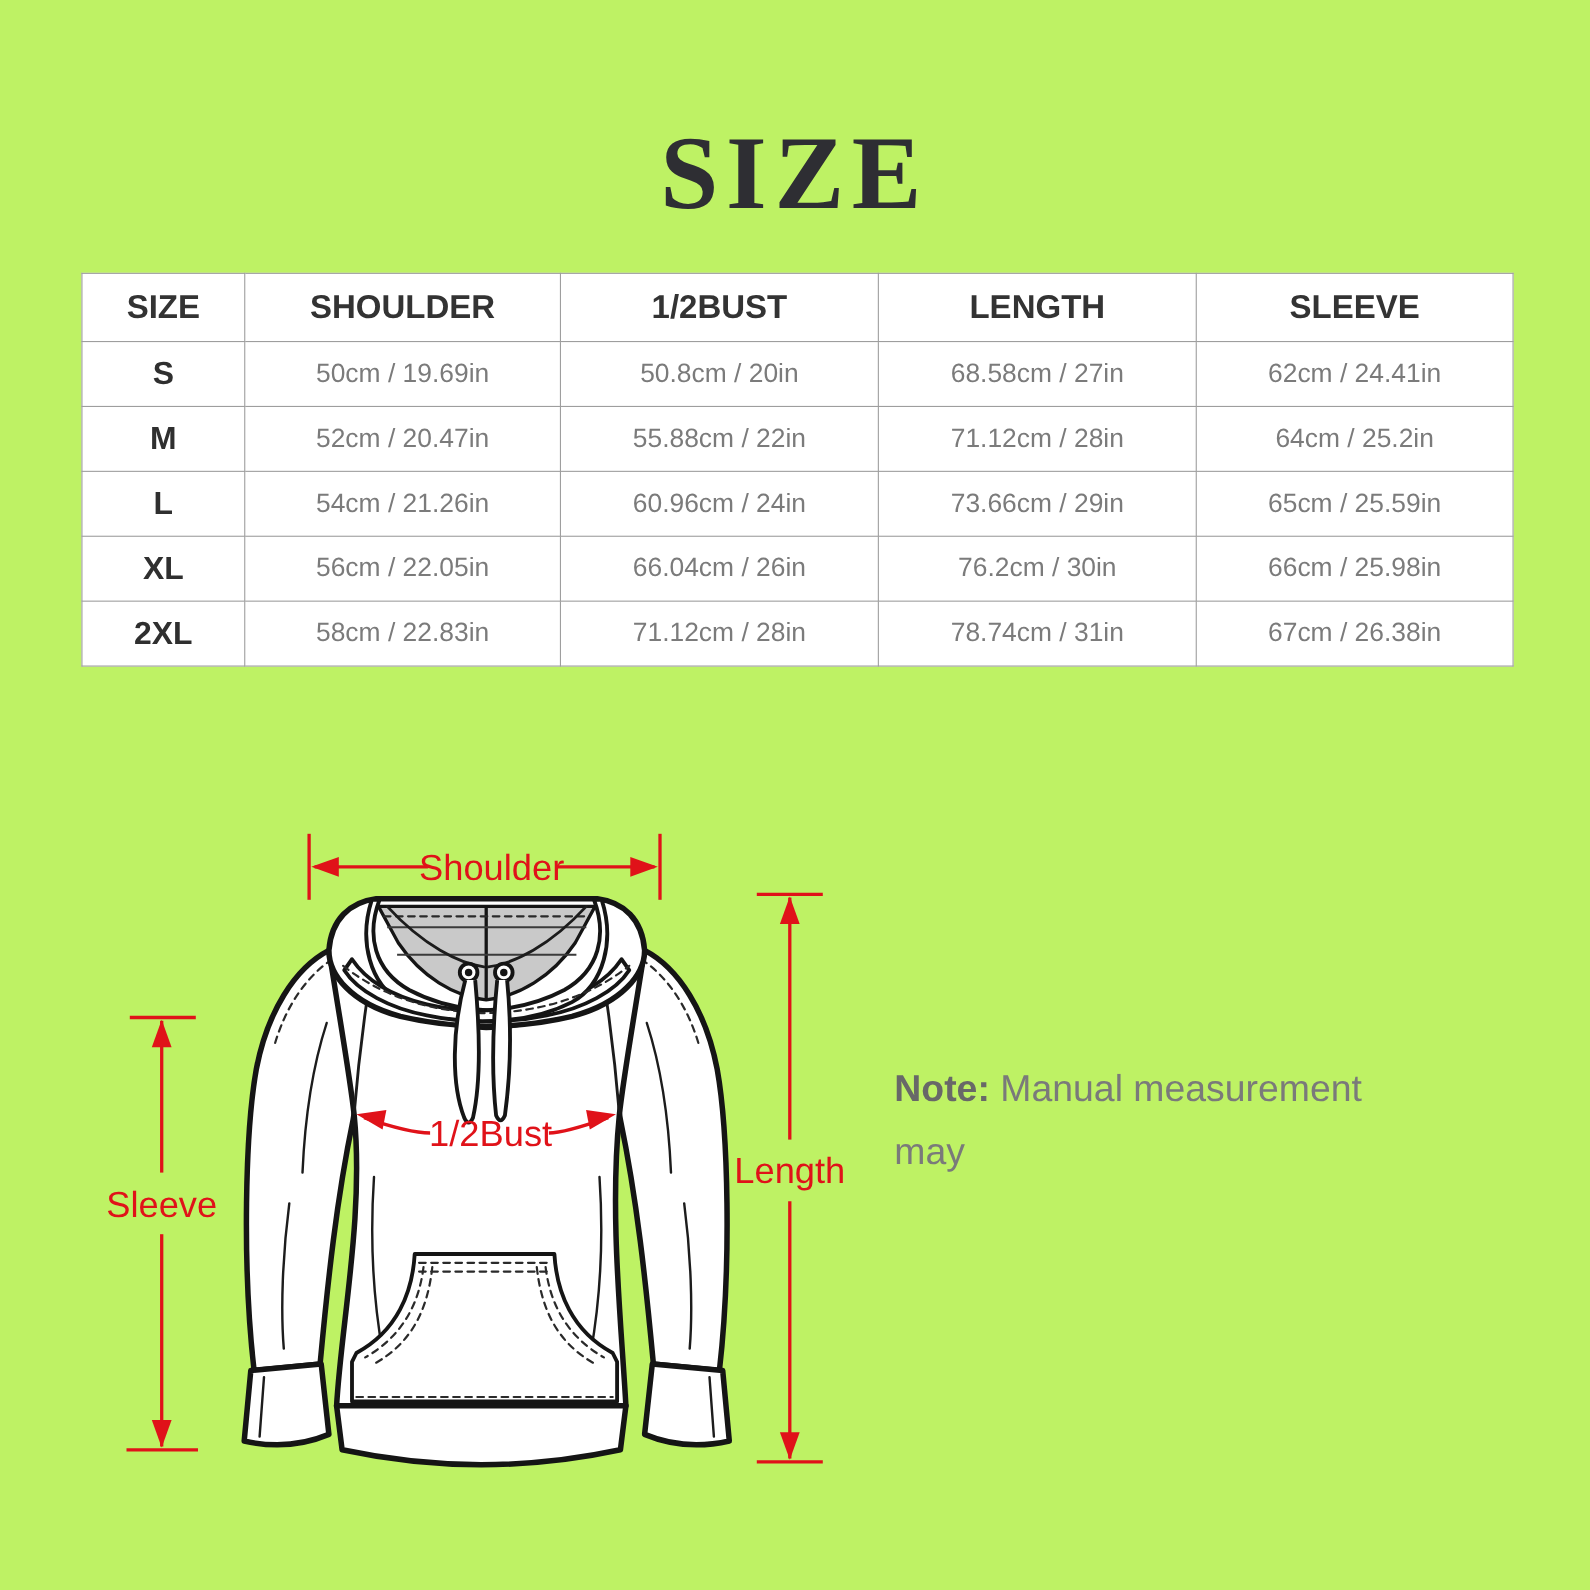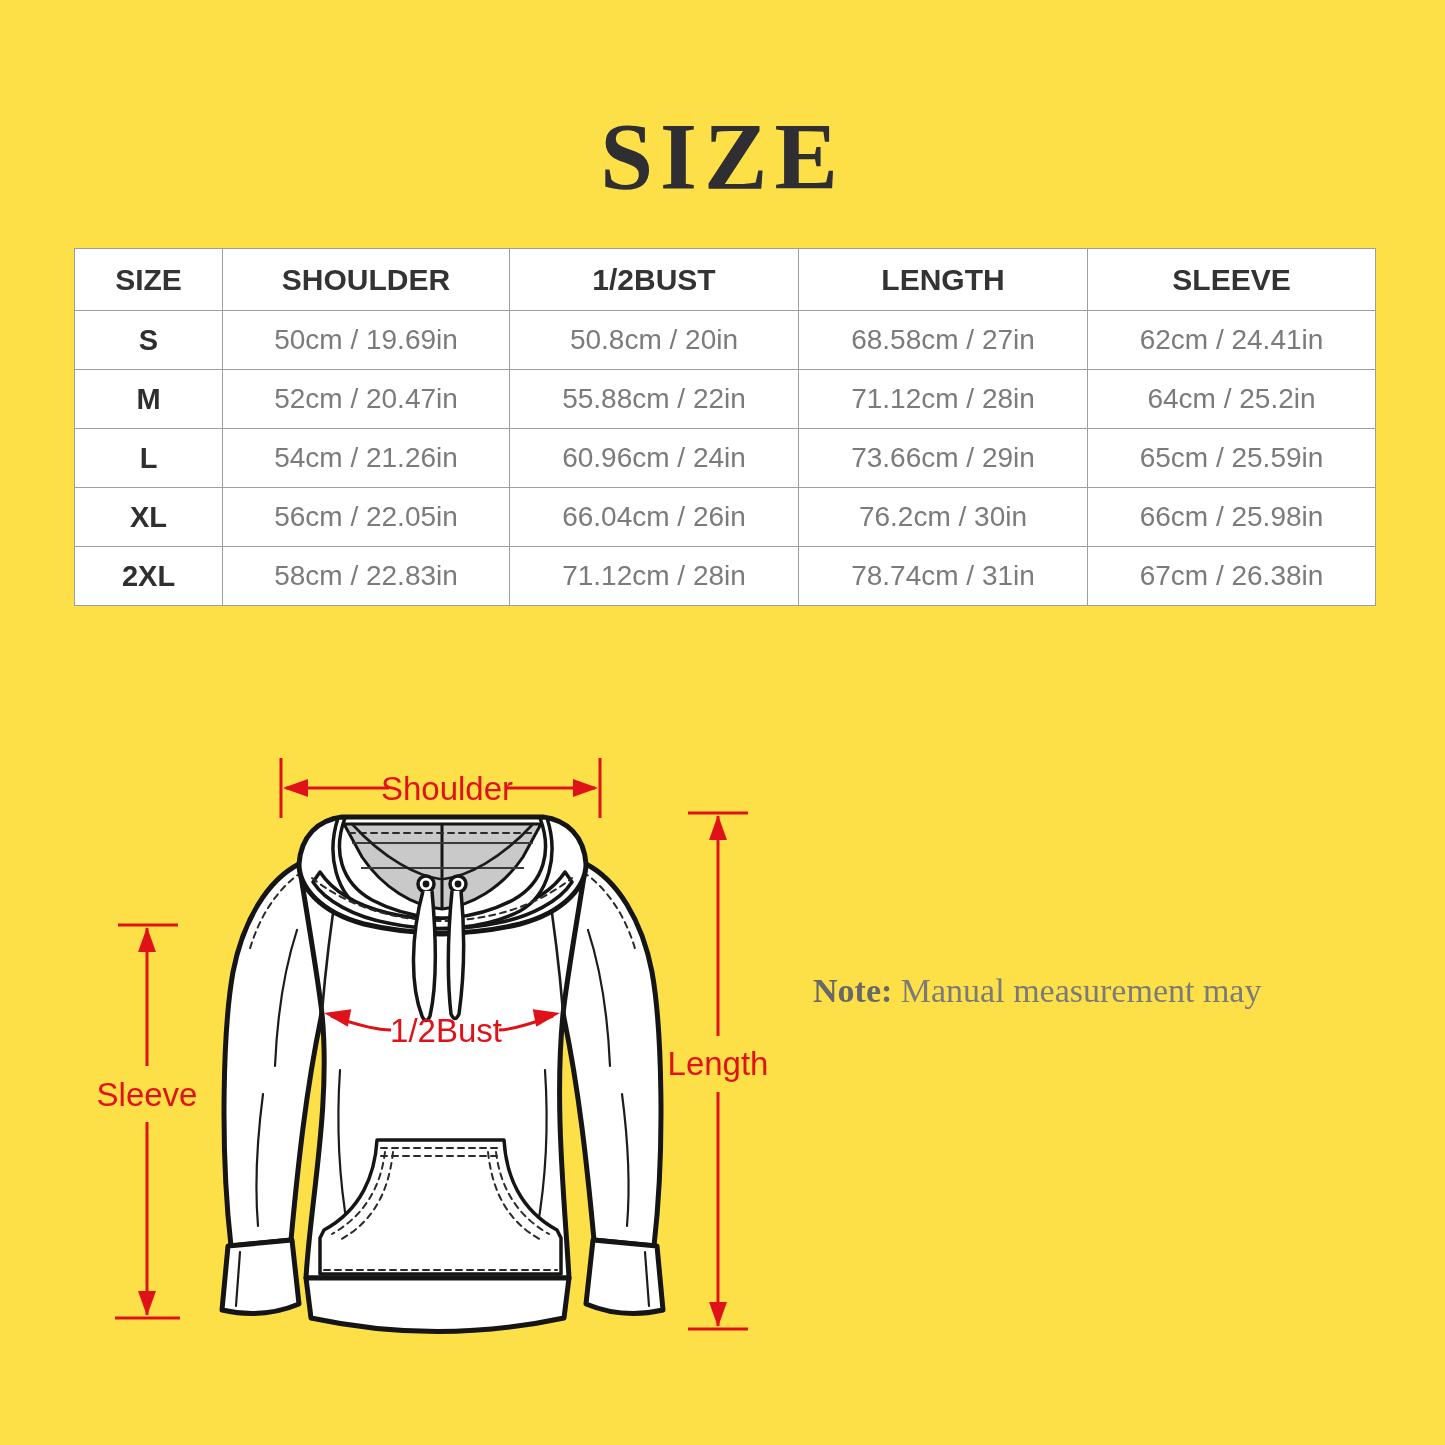--- a/index.html
+++ b/index.html
@@ -1,37 +1,37 @@
 <!DOCTYPE html>
 <html><head>
 <meta charset="utf-8">
 <style>
   html,body{margin:0;padding:0;background:#ffffff;}
   .canvas{
-    position:relative;width:1445px;height:1445px;background:#fde047;
+    position:relative;width:1445px;height:1445px;background:#bef264;
     font-family:"Liberation Sans", sans-serif;overflow:hidden;
   }
   .page-title{
     position:absolute;top:110px;left:0;width:1445px;text-align:center;
     font-family:"Liberation Serif", serif;font-weight:bold;font-size:95px;
     letter-spacing:7px;color:#2e2e33;line-height:1.0;margin:0;
   }
   table.size-table{
     position:absolute;left:74px;top:248px;width:1301px;
     border-collapse:collapse;table-layout:fixed;background:#fff;
   }
   .size-table th,.size-table td{
     border:1px solid #9e9e9e;text-align:center;vertical-align:middle;padding:0;
   }
   .size-table th{height:61px;font-size:30px;font-weight:bold;color:#333333;}
-  .size-table td{height:58px;font-size:28px;font-weight:normal;color:#7b7b7b;}
+  .size-table td{height:58px;font-size:24px;font-weight:normal;color:#7b7b7b;}
   .size-table td.size-col{font-weight:bold;color:#2f2f2f;font-size:29px;}
   .note{
     position:absolute;left:813px;top:962px;width:490px;margin:0;
-    font-size:34px;line-height:57px;color:#7a7a7a;font-family:Liberation Serif, serif;
+    font-size:34px;line-height:57px;color:#7a7a7a;
   }
   .note b{color:#686868;font-weight:bold;}
   .note-line{display:block;}
   svg.diagram{position:absolute;left:90px;top:740px;width:700px;height:660px;}
   
   .ol{fill:#ffffff;stroke:#151515;stroke-width:5;stroke-linejoin:round;}
   .ol35{fill:#ffffff;stroke:#151515;stroke-width:3.5;stroke-linejoin:round;}
   .thin{fill:none;stroke:#1c1c1c;stroke-width:2.2;stroke-linecap:round;}
   .seam{fill:none;stroke:#1c1c1c;stroke-width:2.6;stroke-linecap:round;}
   .stitch{fill:none;stroke:#2a2a2a;stroke-width:2;stroke-dasharray:6 5;stroke-linecap:round;}

